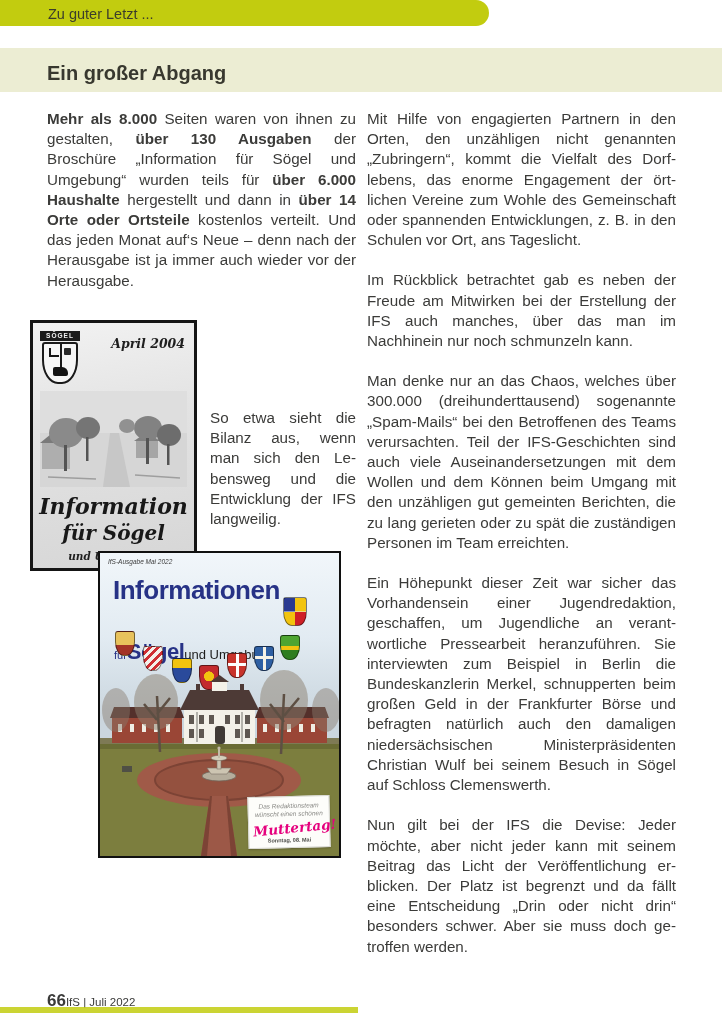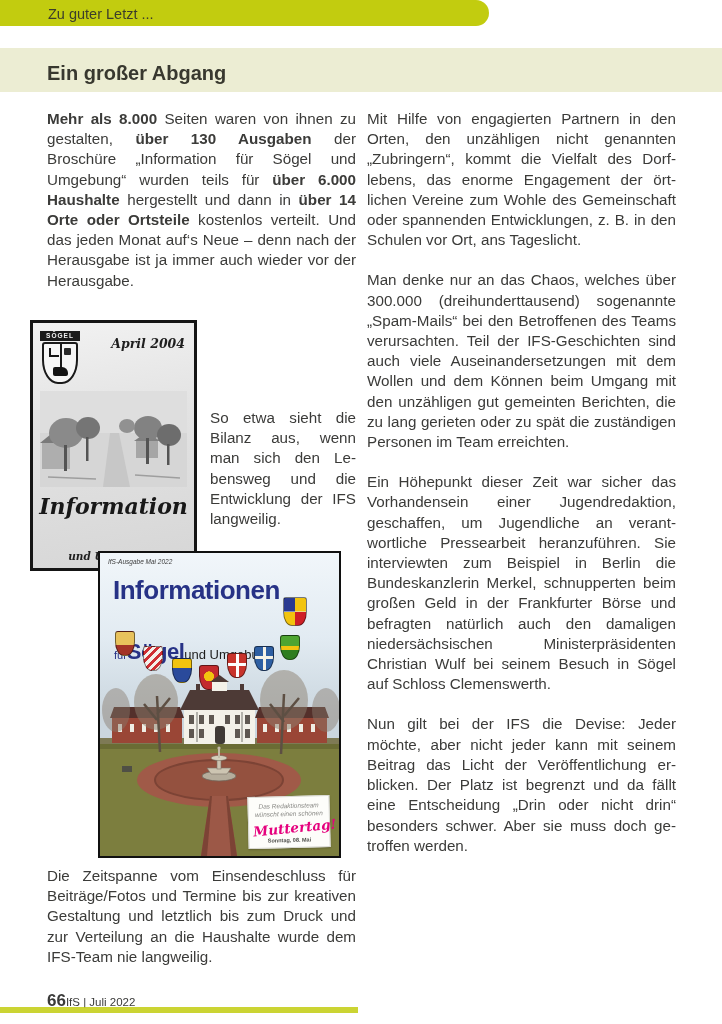--- a/index.html
+++ b/index.html
@@ -127,20 +127,21 @@
       <rect x="46" y="46" width="2.5" height="24" fill="#545454"></rect>
       <ellipse cx="108" cy="37" rx="14" ry="12" fill="#828282"></ellipse>
       <ellipse cx="129" cy="44" rx="12" ry="11" fill="#6d6d6d"></ellipse>
       <rect x="106" y="47" width="3" height="26" fill="#545454"></rect>
       <rect x="127" y="53" width="2.5" height="21" fill="#545454"></rect>
       <ellipse cx="87" cy="35" rx="8" ry="7" fill="#919191"></ellipse>
       <line x1="8" y1="86" x2="56" y2="88" stroke="#9e9e9e" stroke-width="1.5"></line>
       <line x1="95" y1="84" x2="140" y2="87" stroke="#9e9e9e" stroke-width="1.5"></line>
     </svg>
     <div class="c04-title1">Information</div>
+    <div class="c04-title2">für Sögel</div>
     <div class="c04-sub">und Umgebung</div>
   </div>
 
   <p class="side-note">So etwa sieht die Bilanz aus, wenn man sich den Le­bensweg und die Entwicklung der IFS langweilig.</p>
 
   <div class="cover-2022">
     <div class="c22-issue">IfS-Ausgabe Mai 2022</div>
     <div class="c22-title">Informationen</div>
     <div class="c22-subrow">
       <span class="c22-fuer">für</span>
@@ -222,24 +223,24 @@
         <rect x="22" y="96" width="10" height="6" fill="#4f4f45"></rect>
       </svg>
       <div class="c22-note">
         <div class="note-l1">Das Redaktionsteam wünscht einen schönen</div>
         <div class="note-hl">Muttertag!</div>
         <div class="note-l2">Sonntag, 08. Mai</div>
       </div>
     </div>
   </div>
 
-  <p class="para caption">Die Zeitspanne vom Einsendeschluss für Beiträge/Fotos und Termine bis zur kre­ativen Gestaltung und letztlich bis zum Druck und zur Verteilung an die Haushalte wurde dem IFS-Team nie langweilig.</p>
 
   <div class="col-right">
     <p class="para">Mit Hilfe von engagierten Partnern in den Orten, den unzähligen nicht genannten „Zubringern“, kommt die Vielfalt des Dorf­lebens, das enorme Engagement der ört­lichen Vereine zum Wohle des Gemein­schaft oder spannenden Entwicklungen, z. B. in den Schulen vor Ort, ans Tageslicht.</p>
+    <p class="para">Im Rückblick betrachtet gab es neben der Freude am Mitwirken bei der Erstellung der IFS auch manches, über das man im Nachhinein nur noch schmunzeln kann.</p>
     <p class="para">Man denke nur an das Chaos, welches über 300.000 (dreihunderttausend) soge­nannte „Spam-Mails“ bei den Betroffenen des Teams verursachten. Teil der IFS-Ge­schichten sind auch viele Auseinanderset­zungen mit dem Wollen und dem Können beim Umgang mit den unzähligen gut ge­meinten Berichten, die zu lang gerieten oder zu spät die zuständigen Personen im Team erreichten.</p>
     <p class="para">Ein Höhepunkt dieser Zeit war sicher das Vorhandensein einer Jugendredaktion, geschaffen, um Jugendliche an verant­wortliche Pressearbeit heranzuführen. Sie interviewten zum Beispiel in Berlin die Bundeskanzlerin Merkel, schnupperten beim großen Geld in der Frankfurter Bör­se und befragten natürlich auch den da­maligen niedersächsischen Ministerpräsi­denten Christian Wulf bei seinem Besuch in Sögel auf Schloss Clemenswerth.</p>
     <p class="para">Nun gilt bei der IFS die Devise: Jeder möchte, aber nicht jeder kann mit seinem Beitrag das Licht der Veröffentlichung er­blicken. Der Platz ist begrenzt und da fällt eine Entscheidung „Drin oder nicht drin“ besonders schwer. Aber sie muss doch ge­troffen werden.</p>
   </div>
 
   <div class="footer">
     <span class="pagenum">66</span>
     <span class="issue">IfS | Juli 2022</span>
   </div>
   <div class="bottom-bar"></div>

